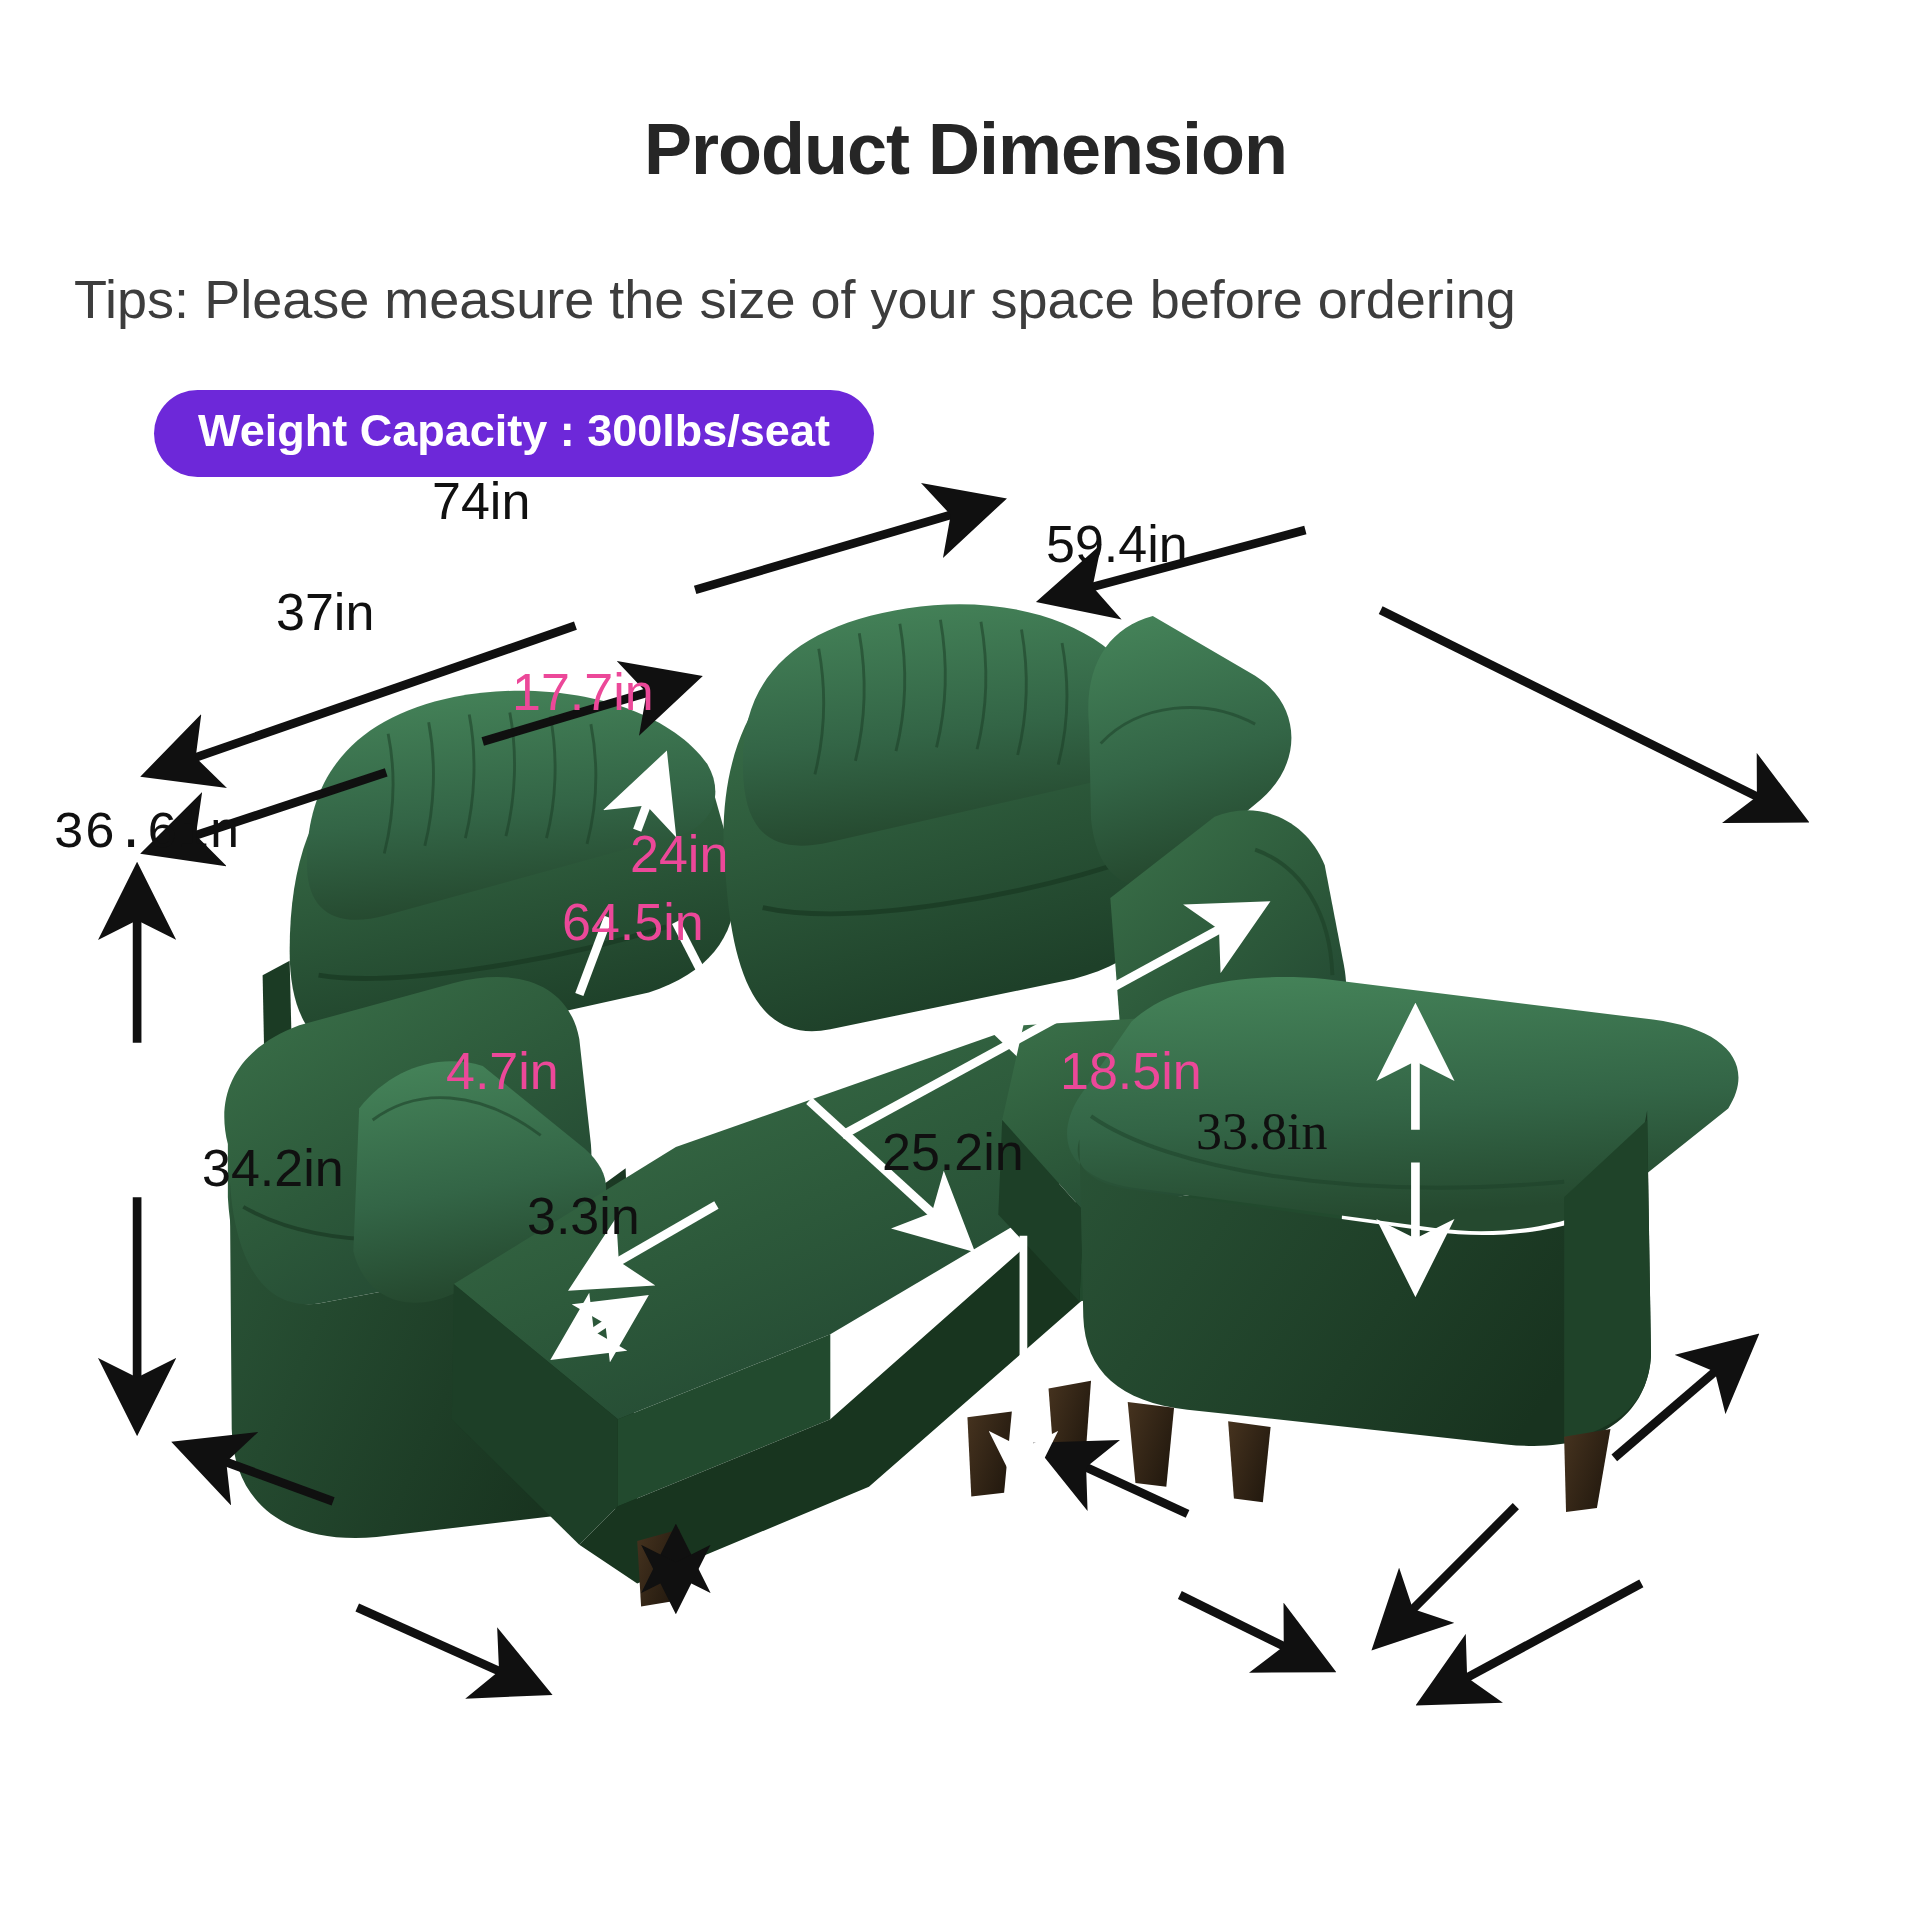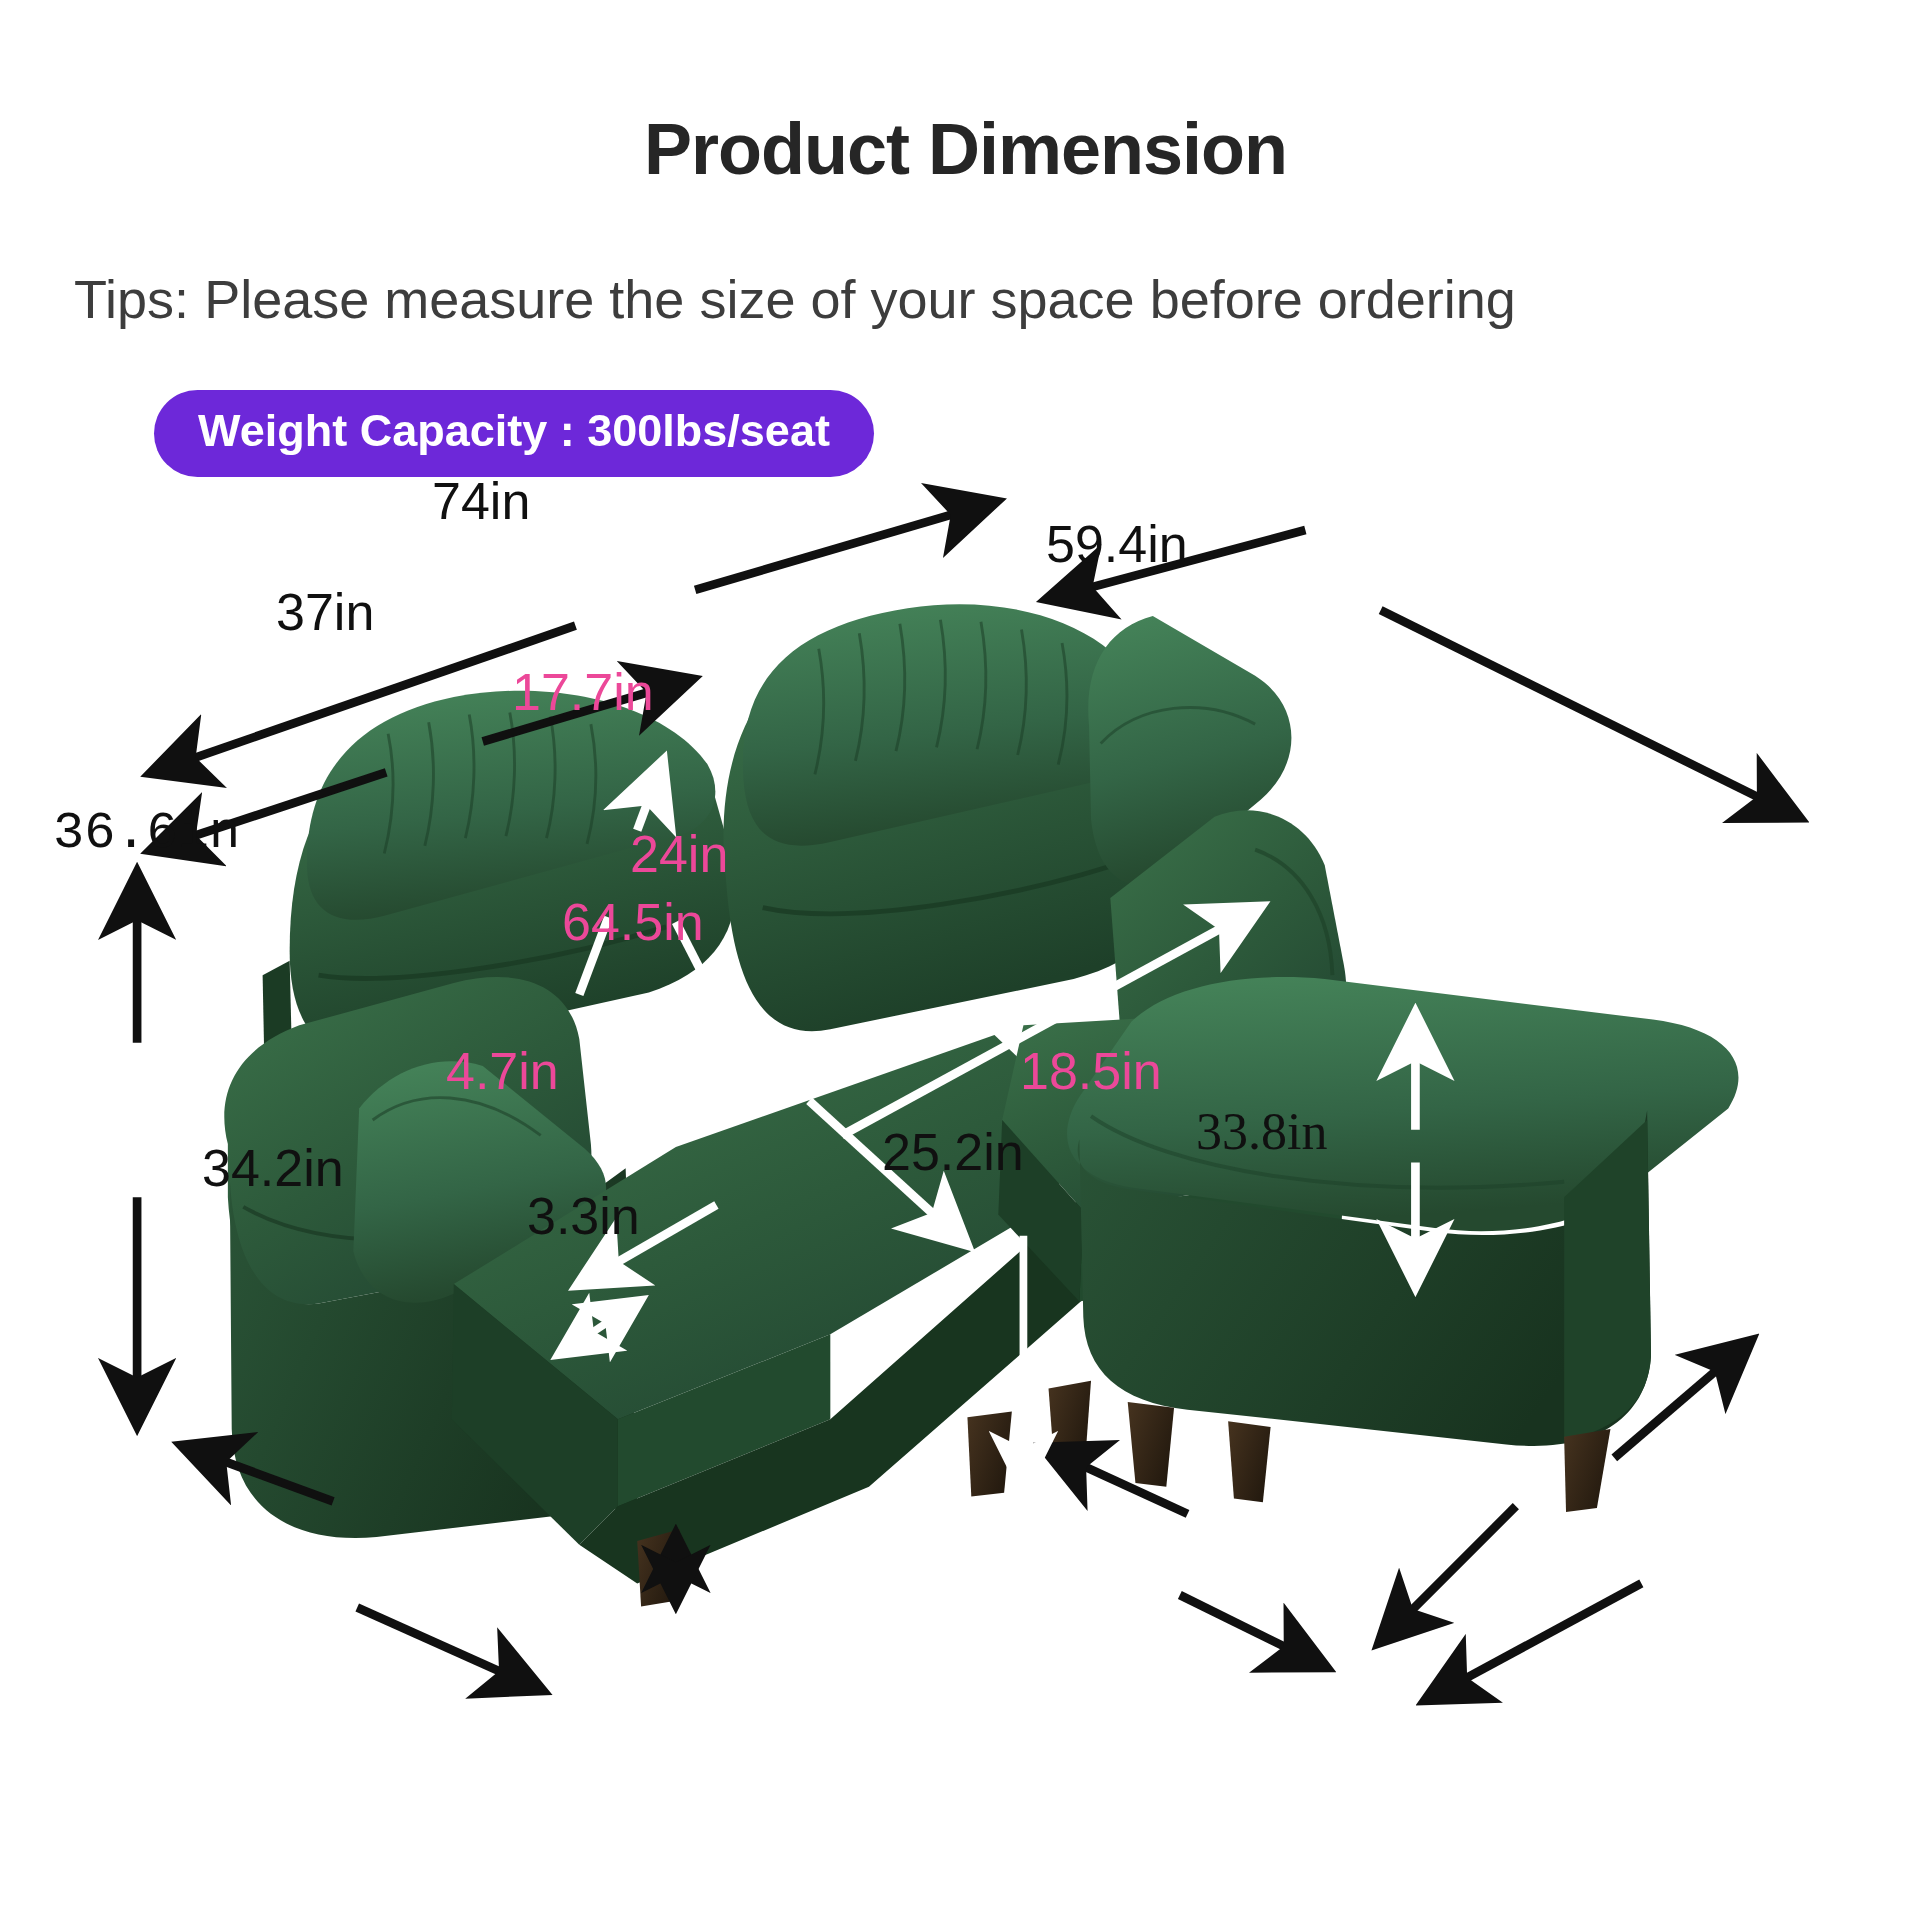--- a/index.html
+++ b/index.html
@@ -295,18 +295,18 @@
   <div class="dim black" style="left:432px;top:475px;">74in</div>
   <div class="dim black" style="left:276px;top:586px;">37in</div>
   <div class="dim black" style="left:1046px;top:518px;">59.4in</div>
   <div class="dim white" style="left:512px;top:666px;">17.7in</div>
   <div class="dim white" style="left:630px;top:803px;margin-top:25px;">24in</div>
   <div class="dim white" style="left:562px;top:896px;">64.5in</div>
   <div class="dim black" style="left:53px;top:808px;font-family:Liberation Mono, monospace;">36.6in</div>
   <div class="dim white" style="left:446px;top:1045px;">4.7in</div>
   <div class="dim black" style="left:202px;top:1142px;">34.2in</div>
   <div class="dim black" style="left:527px;top:1190px;">3.3in</div>
-  <div class="dim white" style="left:1020px;top:1045px;">18.5in</div>
+  <div class="dim white" style="left:1060px;top:1045px;">18.5in</div>
   <div class="dim black" style="left:882px;top:1126px;">25.2in</div>
   <div class="dim black" style="left:1196px;top:1106px;font-family:Liberation Serif, serif;">33.8in</div>
 
 </div>
 
 
 </body></html>

